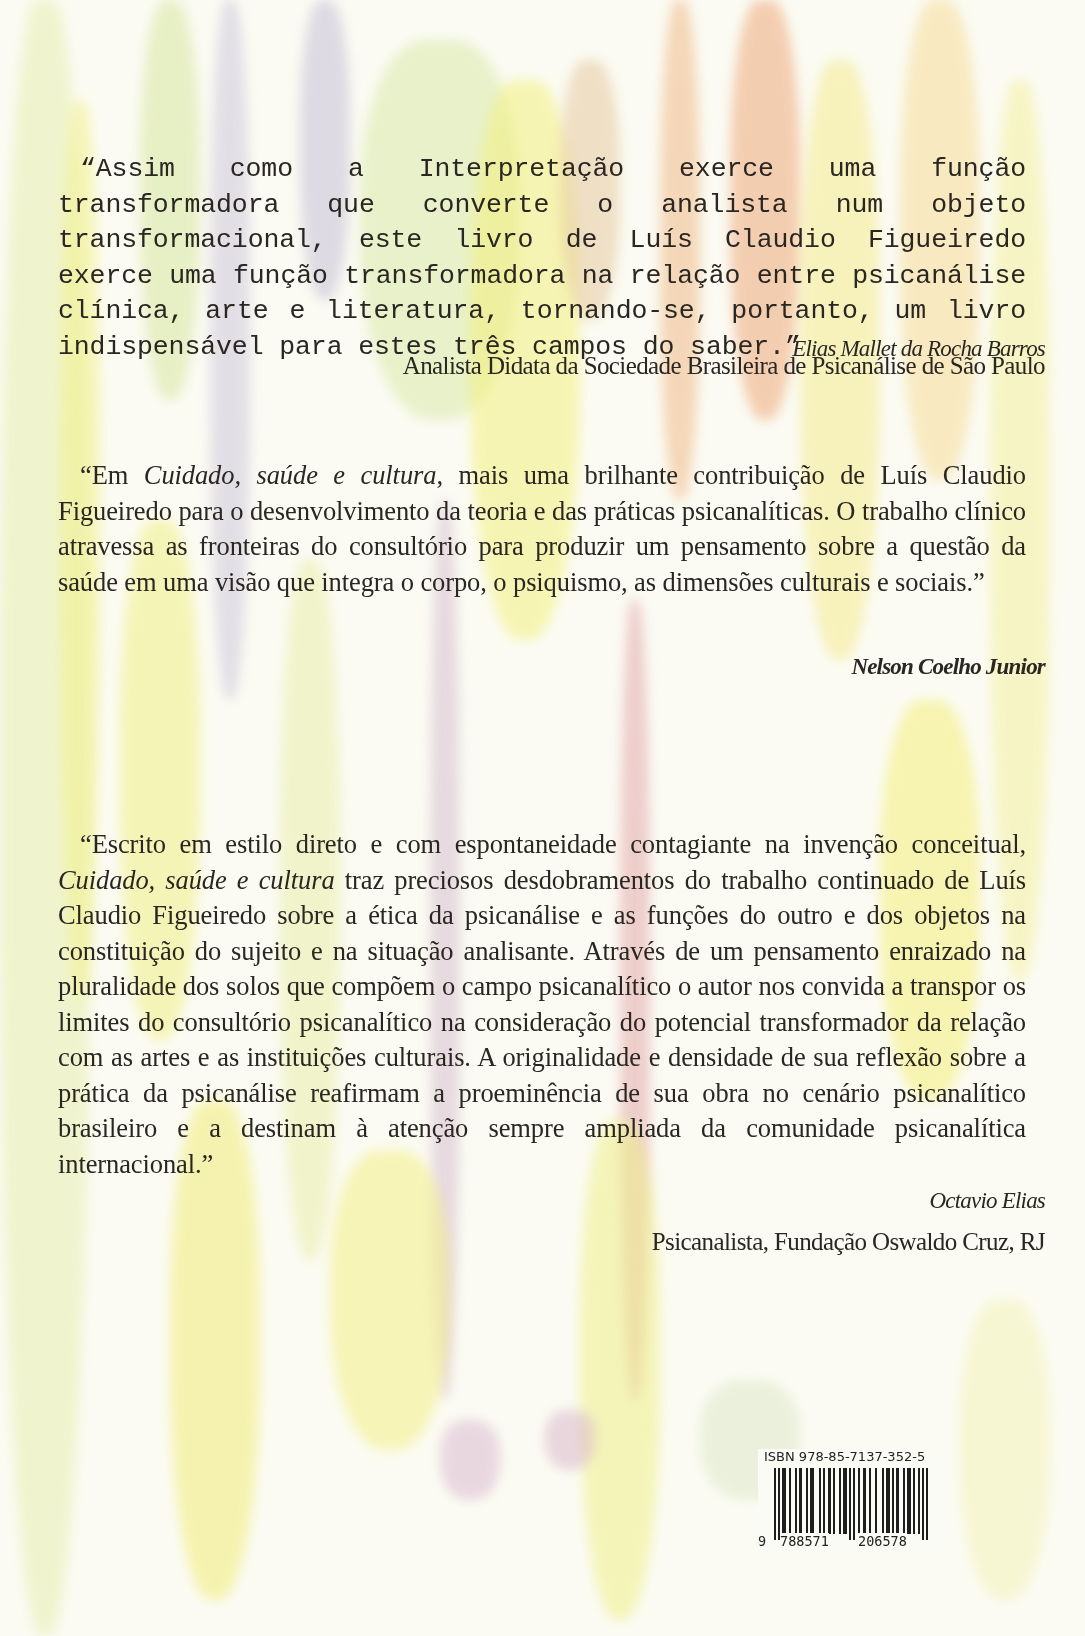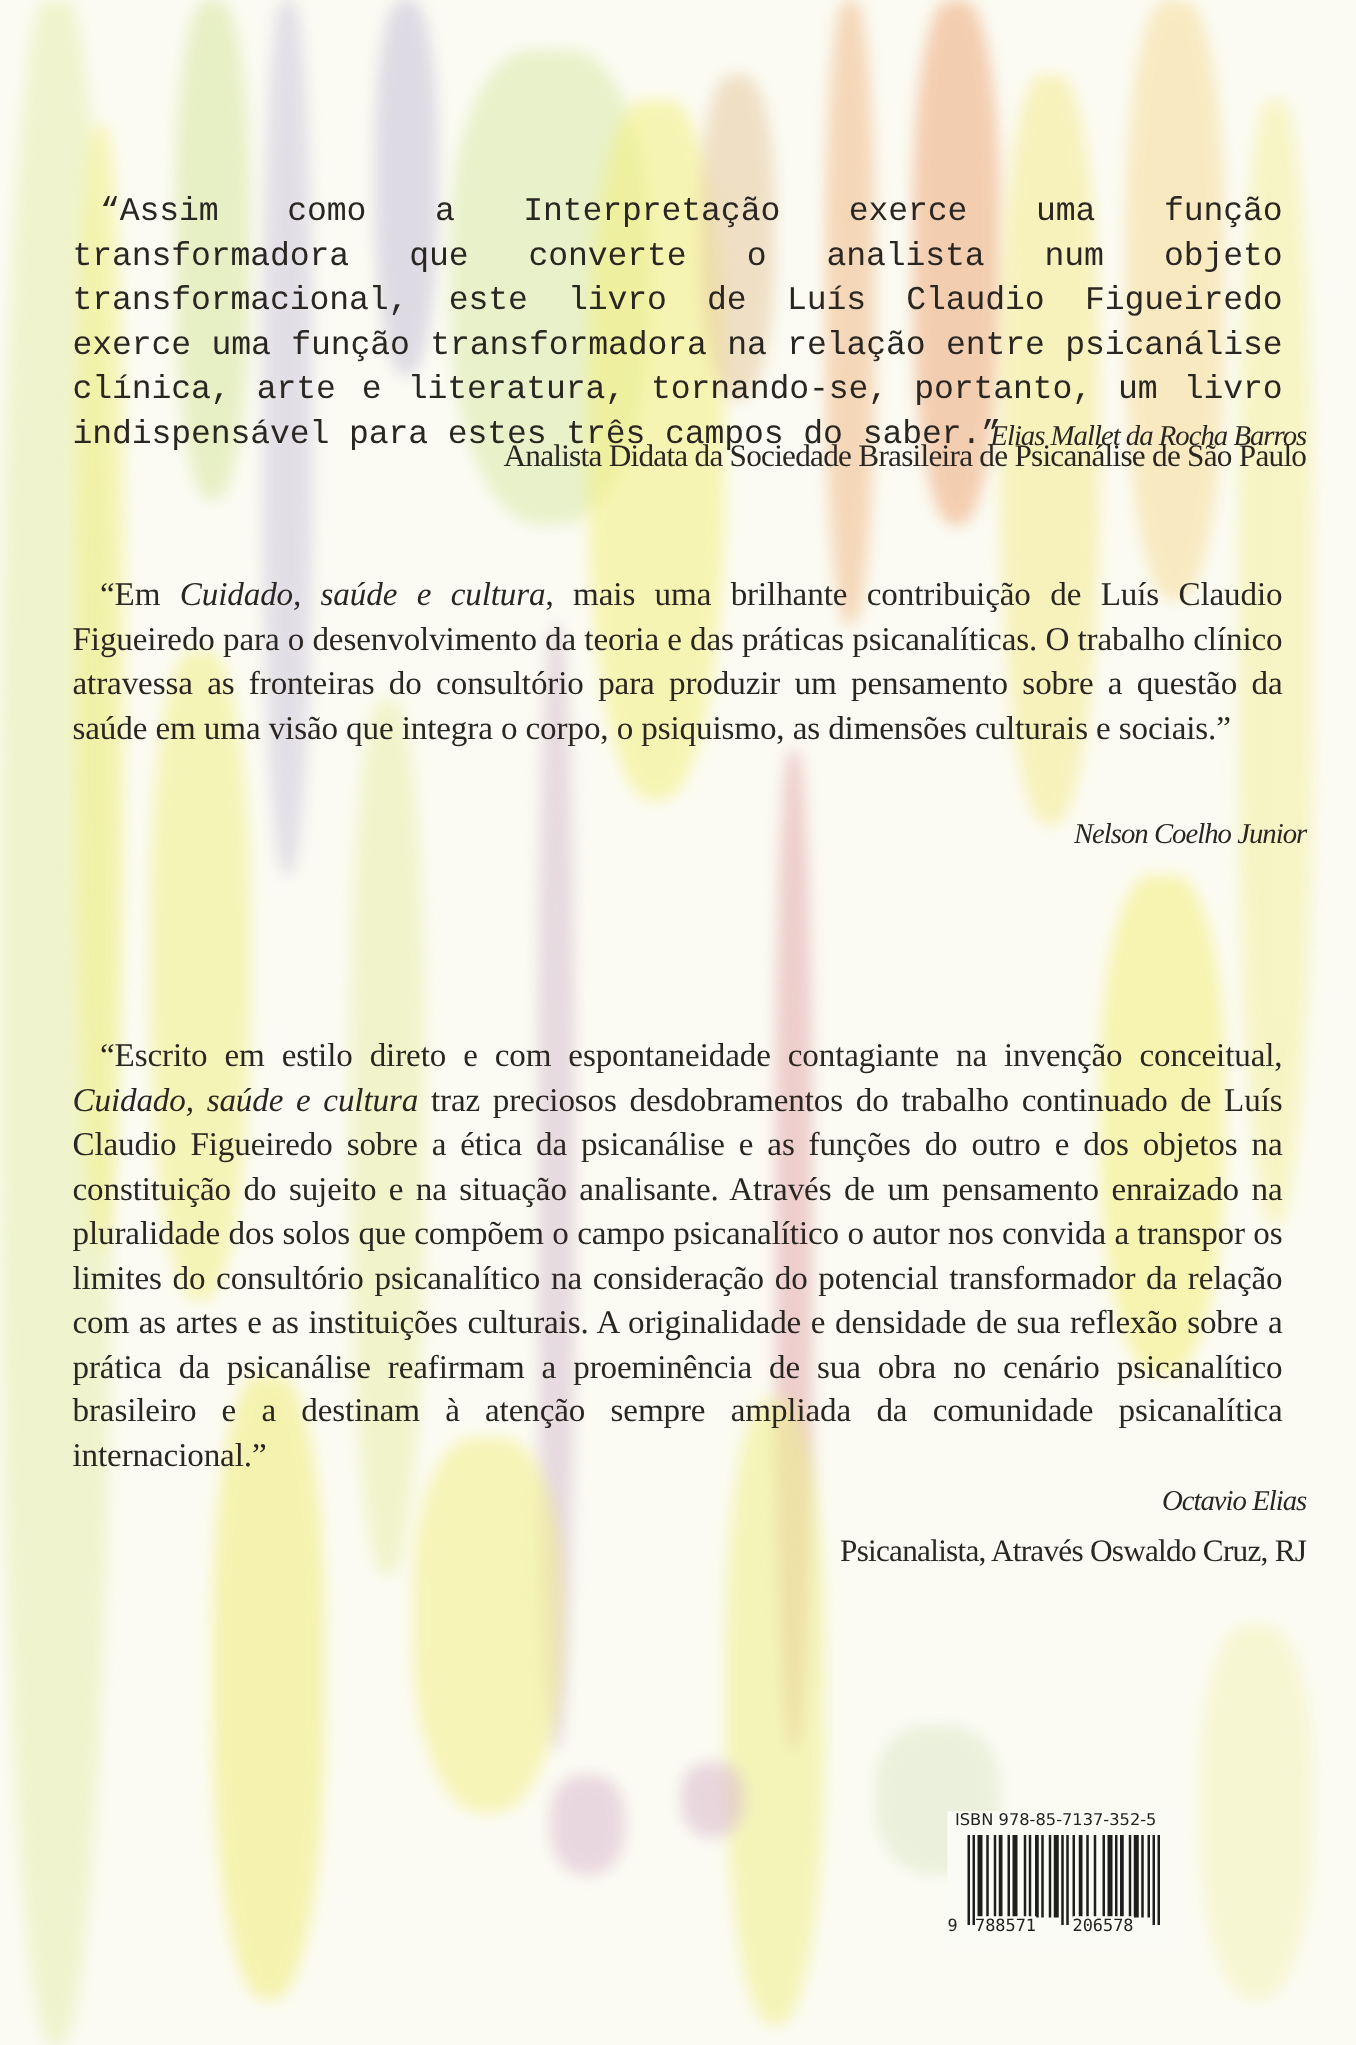--- a/index.html
+++ b/index.html
@@ -82,27 +82,27 @@
 
   <section class="quote" style="top:152px;font-family:Liberation Mono, monospace;">
     <p><span>“Assim como a Interpretação exerce uma função transformadora que converte o analista num objeto transformacional, este livro de Luís Claudio Figueiredo exerce uma função transformadora na relação entre psicanálise clínica, arte e literatura, tornando-se, portanto, um livro indispensável para estes três campos do saber.”</span></p>
   </section>
   <div class="author" style="top:336px;">Elias Mallet da Rocha Barros</div>
   <div class="affil" style="top:352px;">Analista Didata da Sociedade Brasileira de Psicanálise de São Paulo</div>
 
   <section class="quote" style="top:458px;">
     <p><span>“Em </span><em>Cuidado, saúde e cultura</em><span>, mais uma brilhante contribuição de Luís Claudio Figueiredo para o desenvolvimento da teoria e das práticas psicanalíticas. O trabalho clínico atravessa as fronteiras do consultório para produzir um pensamento sobre a questão da saúde em uma visão que integra o corpo, o psiquismo, as dimensões culturais e sociais.”</span></p>
   </section>
-  <div class="author" style="top:654px;">Nelson Coelho Junior</div>
+  <div class="author" style="top:654px;font-weight:bold;">Nelson Coelho Junior</div>
 
   <section class="quote" style="top:827px;">
     <p><span>“Escrito em estilo direto e com espontaneidade contagiante na invenção conceitual, </span><em>Cuidado, saúde e cultura</em><span> traz preciosos desdobramentos do trabalho continuado de Luís Claudio Figueiredo sobre a ética da psicanálise e as funções do outro e dos objetos na constituição do sujeito e na situação analisante. Através de um pensamento enraizado na pluralidade dos solos que compõem o campo psicanalítico o autor nos convida a transpor os limites do consultório psicanalítico na consideração do potencial transformador da relação com as artes e as instituições culturais. A originalidade e densidade de sua reflexão sobre a prática da psicanálise reafirmam a proeminência de sua obra no cenário psicanalítico brasileiro e a destinam à atenção sempre ampliada da comunidade psicanalítica internacional.”</span></p>
   </section>
   <div class="author" style="top:1188px;">Octavio Elias</div>
-  <div class="affil" style="top:1228px;">Psicanalista, Através Oswaldo Cruz, RJ</div>
+  <div class="affil" style="top:1228px;">Psicanalista, Fundação Oswaldo Cruz, RJ</div>
 
 
   <div class="barcode-box">
     <div class="isbn-text">ISBN 978-85-7137-352-5</div>
     <div class="bars">
       <span class="g" style="width:2px;margin-left:10px"></span>
         <span class="g" style="width:2px;margin-left:2px"></span>
       <span style="width:4px;margin-left:2px"></span>
         <span style="width:2px;margin-left:3px"></span>
       <span style="width:2px;margin-left:4px"></span>

